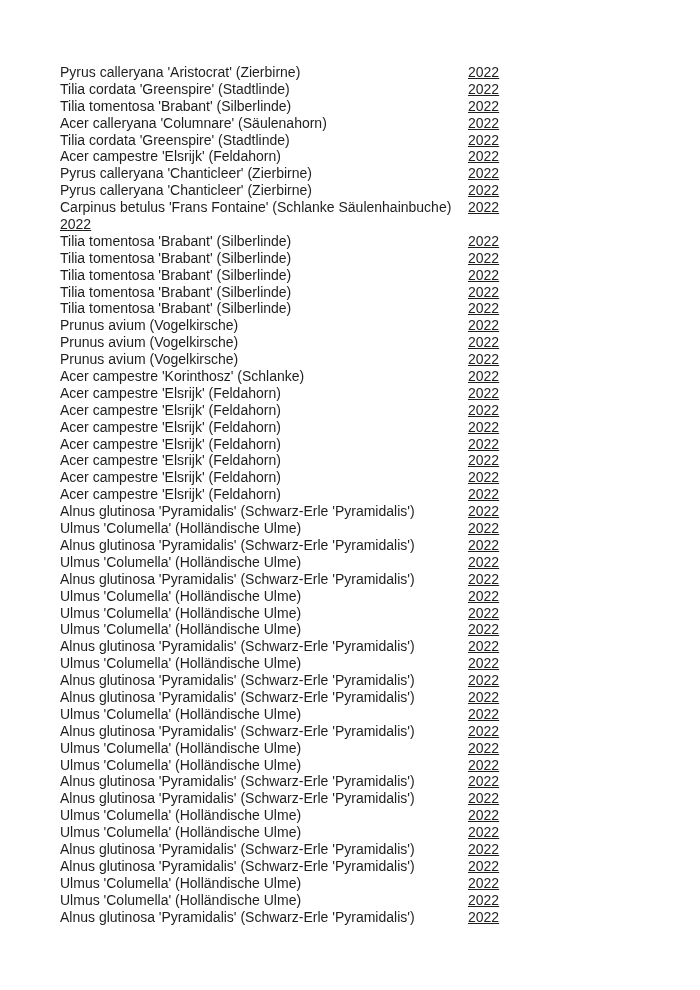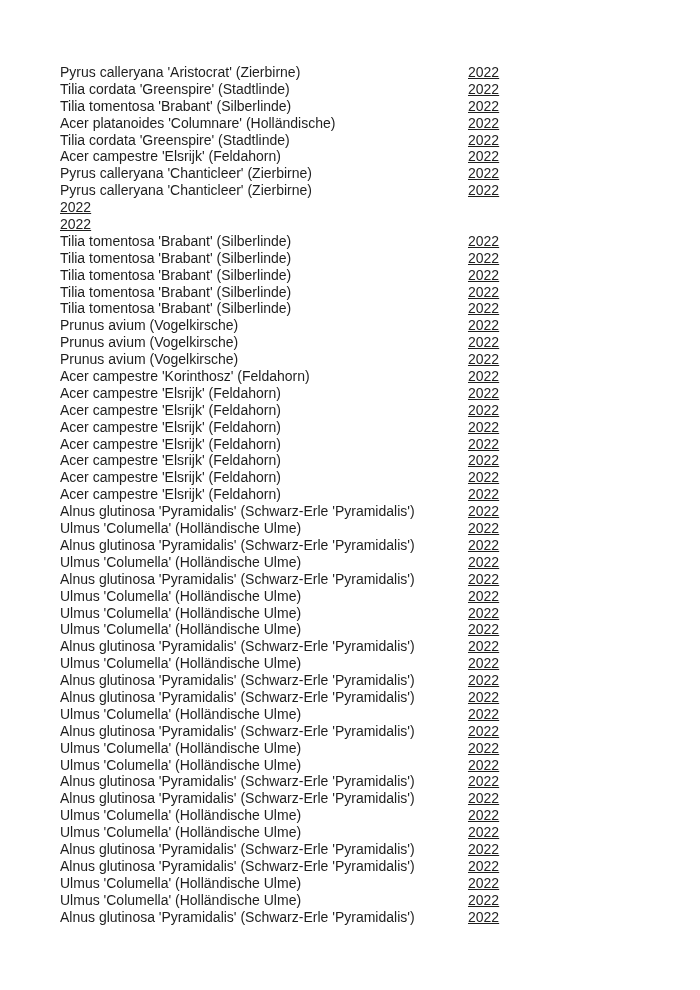--- a/index.html
+++ b/index.html
@@ -58,21 +58,21 @@
     <span class="name">Tilia cordata 'Greenspire' (Stadtlinde)</span>
     <span class="year">2022</span>
   </div>
 
   <div class="row">
     <span class="name">Tilia tomentosa 'Brabant' (Silberlinde)</span>
     <span class="year">2022</span>
   </div>
 
   <div class="row">
-    <span class="name">Acer platanoides 'Columnare' (Holländische)</span>
+    <span class="name">Acer calleryana 'Columnare' (Säulenahorn)</span>
     <span class="year">2022</span>
   </div>
 
   <div class="row">
     <span class="name">Tilia cordata 'Greenspire' (Stadtlinde)</span>
     <span class="year">2022</span>
   </div>
 
   <div class="row">
     <span class="name">Acer campestre 'Elsrijk' (Feldahorn)</span>
@@ -83,20 +83,21 @@
     <span class="name">Pyrus calleryana 'Chanticleer' (Zierbirne)</span>
     <span class="year">2022</span>
   </div>
 
   <div class="row">
     <span class="name">Pyrus calleryana 'Chanticleer' (Zierbirne)</span>
     <span class="year">2022</span>
   </div>
 
   <div class="row">
+    <span class="name">Carpinus betulus 'Frans Fontaine' (Schlanke Säulenhainbuche)</span>
     <span class="year">2022</span>
   </div>
 
   <div class="row">
     <span class="year">2022</span>
   </div>
 
   <div class="row">
     <span class="name">Tilia tomentosa 'Brabant' (Silberlinde)</span>
     <span class="year">2022</span>
@@ -131,21 +132,21 @@
     <span class="name">Prunus avium (Vogelkirsche)</span>
     <span class="year">2022</span>
   </div>
 
   <div class="row">
     <span class="name">Prunus avium (Vogelkirsche)</span>
     <span class="year">2022</span>
   </div>
 
   <div class="row">
-    <span class="name">Acer campestre 'Korinthosz' (Feldahorn)</span>
+    <span class="name">Acer campestre 'Korinthosz' (Schlanke)</span>
     <span class="year">2022</span>
   </div>
 
   <div class="row">
     <span class="name">Acer campestre 'Elsrijk' (Feldahorn)</span>
     <span class="year">2022</span>
   </div>
 
   <div class="row">
     <span class="name">Acer campestre 'Elsrijk' (Feldahorn)</span>

